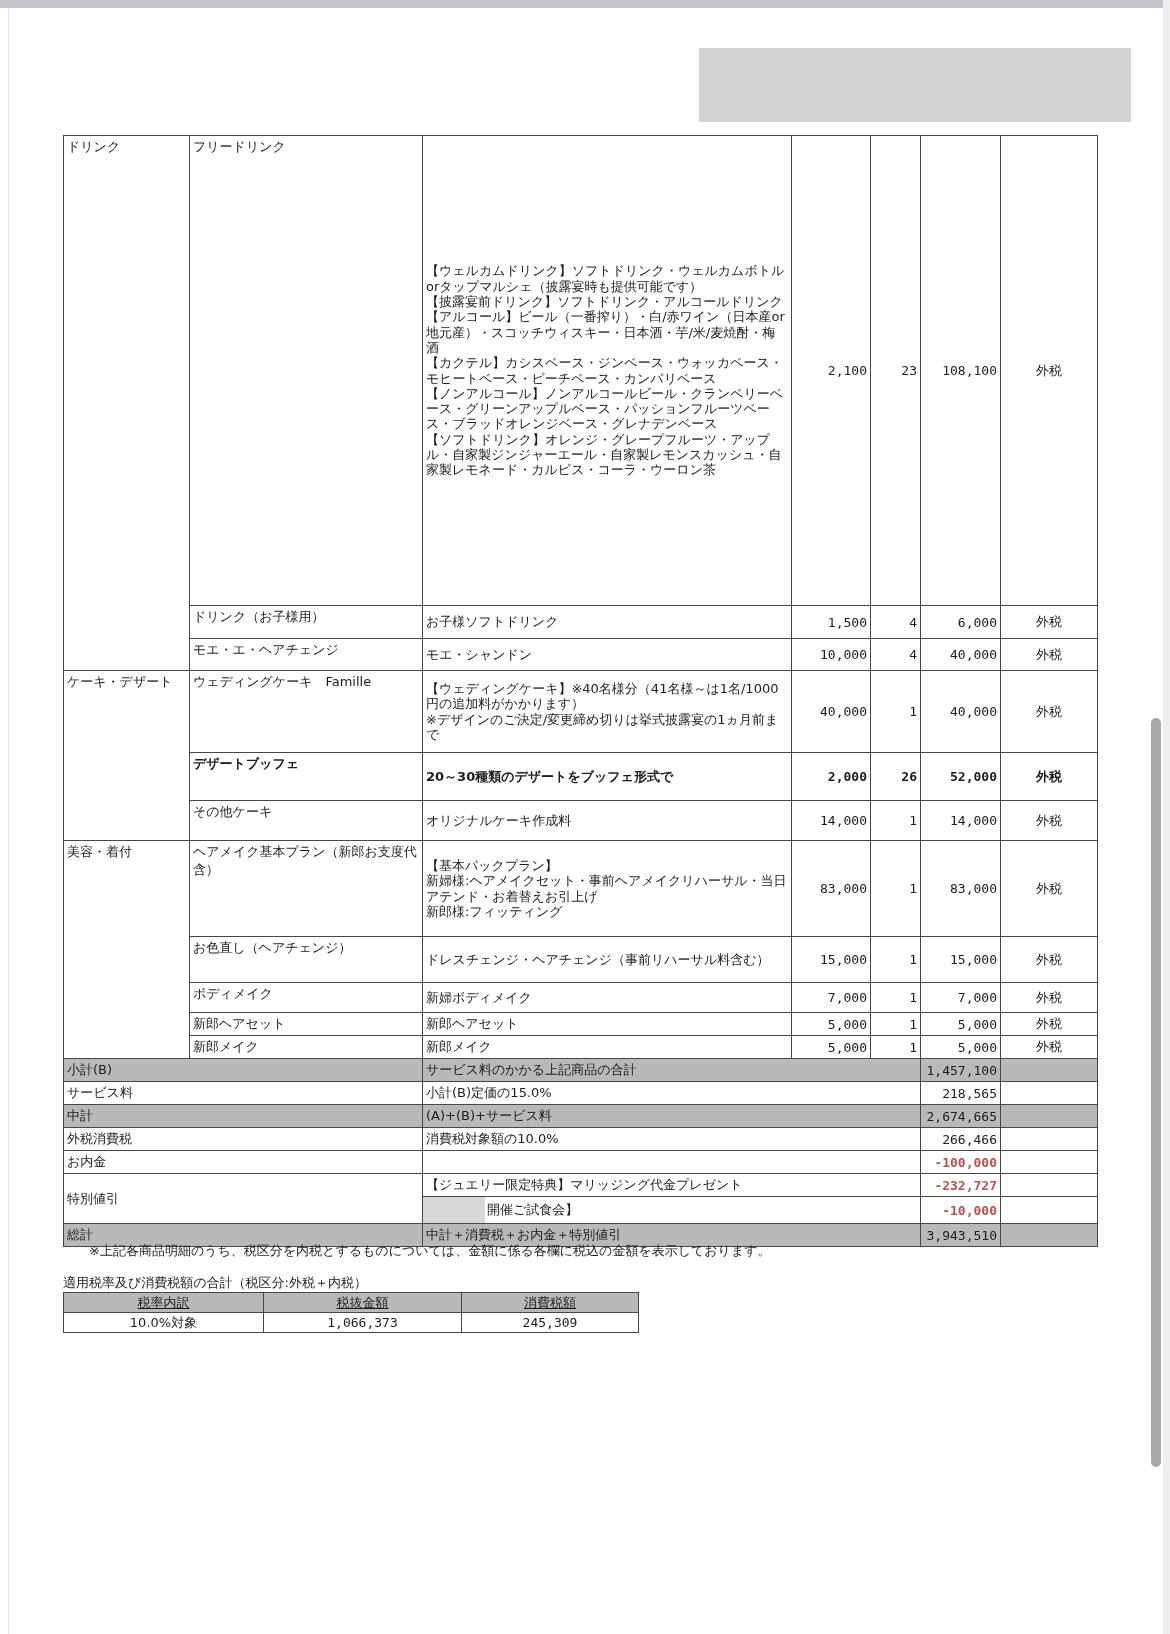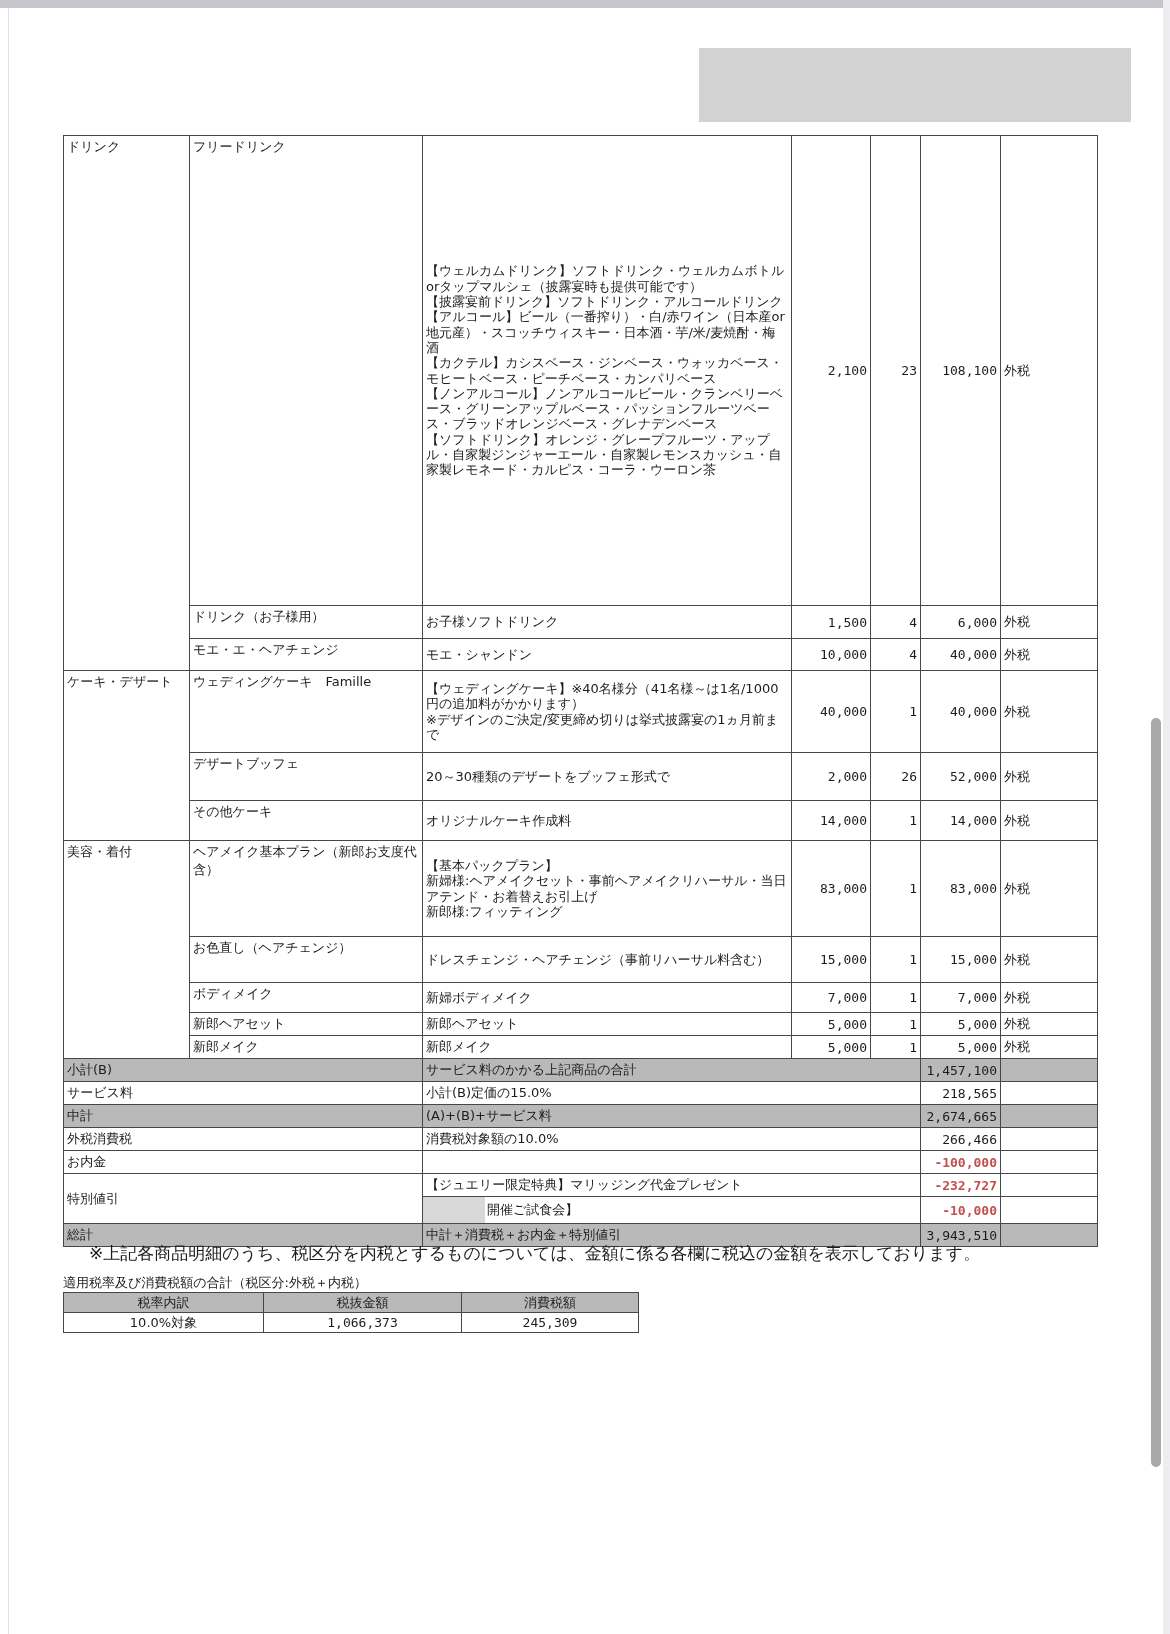--- a/index.html
+++ b/index.html
@@ -11,33 +11,33 @@
         border-left:1px solid #e2e2e6;}
   .redaction-top{position:absolute;left:690px;top:40px;width:432px;height:74px;background:var(--redact,#d2d2d2);}
 
   table.main{position:absolute;left:54px;top:127px;width:1034px;border-collapse:collapse;table-layout:fixed;}
   table.main td{border:1px solid #474747;padding:2px 3px;font-size:13px;overflow:hidden;}
   td.cat{vertical-align:top;}
   td.item{vertical-align:top;}
   td.desc{vertical-align:middle;font-size:12.5px;line-height:1.18;white-space:pre-line;overflow-wrap:anywhere;}
   td.num{vertical-align:middle;text-align:right;font-family:"DejaVu Sans Mono","Liberation Mono",monospace;
          font-size:13px;padding-right:5px;}
-  td.tax{vertical-align:middle;text-align:left;}
+  td.tax{vertical-align:middle;text-align:center;}
   tr.grayrow td{background:var(--gray-row,#b9b9b9);}
   td.redval{color:var(--red,#c0504d);font-weight:bold;}
   td.sumlabel{vertical-align:middle;}
   td.sumdesc{vertical-align:middle;font-size:13px;}
   .redactbox{display:inline-block;width:62px;height:26px;background:#d8d8d8;vertical-align:middle;margin:-2px 2px -2px -3px;}
 
-  .footnote{position:absolute;left:80px;top:1234px;font-size:17px;}
+  .footnote{position:absolute;left:80px;top:1234px;font-size:13px;}
   .tax-title{position:absolute;left:54px;top:1266px;font-size:13px;}
   table.taxtbl{position:absolute;left:54px;top:1284px;border-collapse:collapse;table-layout:fixed;width:575px;}
   table.taxtbl th,table.taxtbl td{border:1px solid #474747;font-size:13px;font-weight:normal;
         text-align:center;height:19px;padding:0 2px;}
-  table.taxtbl th{background:var(--gray-row,#bdbdbd);}
+  table.taxtbl th{background:var(--gray-row,#bdbdbd);text-decoration:underline;}
   table.taxtbl td{font-family:"DejaVu Sans Mono","Liberation Mono",monospace;text-align:center;}
   table.taxtbl td.jp{font-family:"DejaVu Sans","Liberation Sans",sans-serif;}
 
   .scrollbar{position:absolute;left:1151px;top:718px;width:10px;height:749px;border-radius:6px;
              background:#9e9e9e;opacity:.9;}
 </style>
 </head>
 <body>
 
 <div class="screen">
@@ -90,21 +90,21 @@
           <tr style="height: 82px;">
             <td class="cat" rowspan="3">ケーキ・デザート</td>
             <td class="item">ウェディングケーキ　Famille</td>
             <td class="desc">【ウェディングケーキ】※40名様分（41名様～は1名/1000円の追加料がかかります）
 ※デザインのご決定/変更締め切りは挙式披露宴の1ヵ月前まで</td>
             <td class="num">40,000</td>
             <td class="num">1</td>
             <td class="num">40,000</td>
             <td class="tax">外税</td>
           </tr>
-          <tr style="height: 48px;">
+          <tr style="height: 48px; font-weight: bold;">
             <td class="item">デザートブッフェ</td>
             <td class="desc">20～30種類のデザートをブッフェ形式で</td>
             <td class="num">2,000</td>
             <td class="num">26</td>
             <td class="num">52,000</td>
             <td class="tax">外税</td>
           </tr>
           <tr style="height: 40px;">
             <td class="item">その他ケーキ</td>
             <td class="desc">オリジナルケーキ作成料</td>

